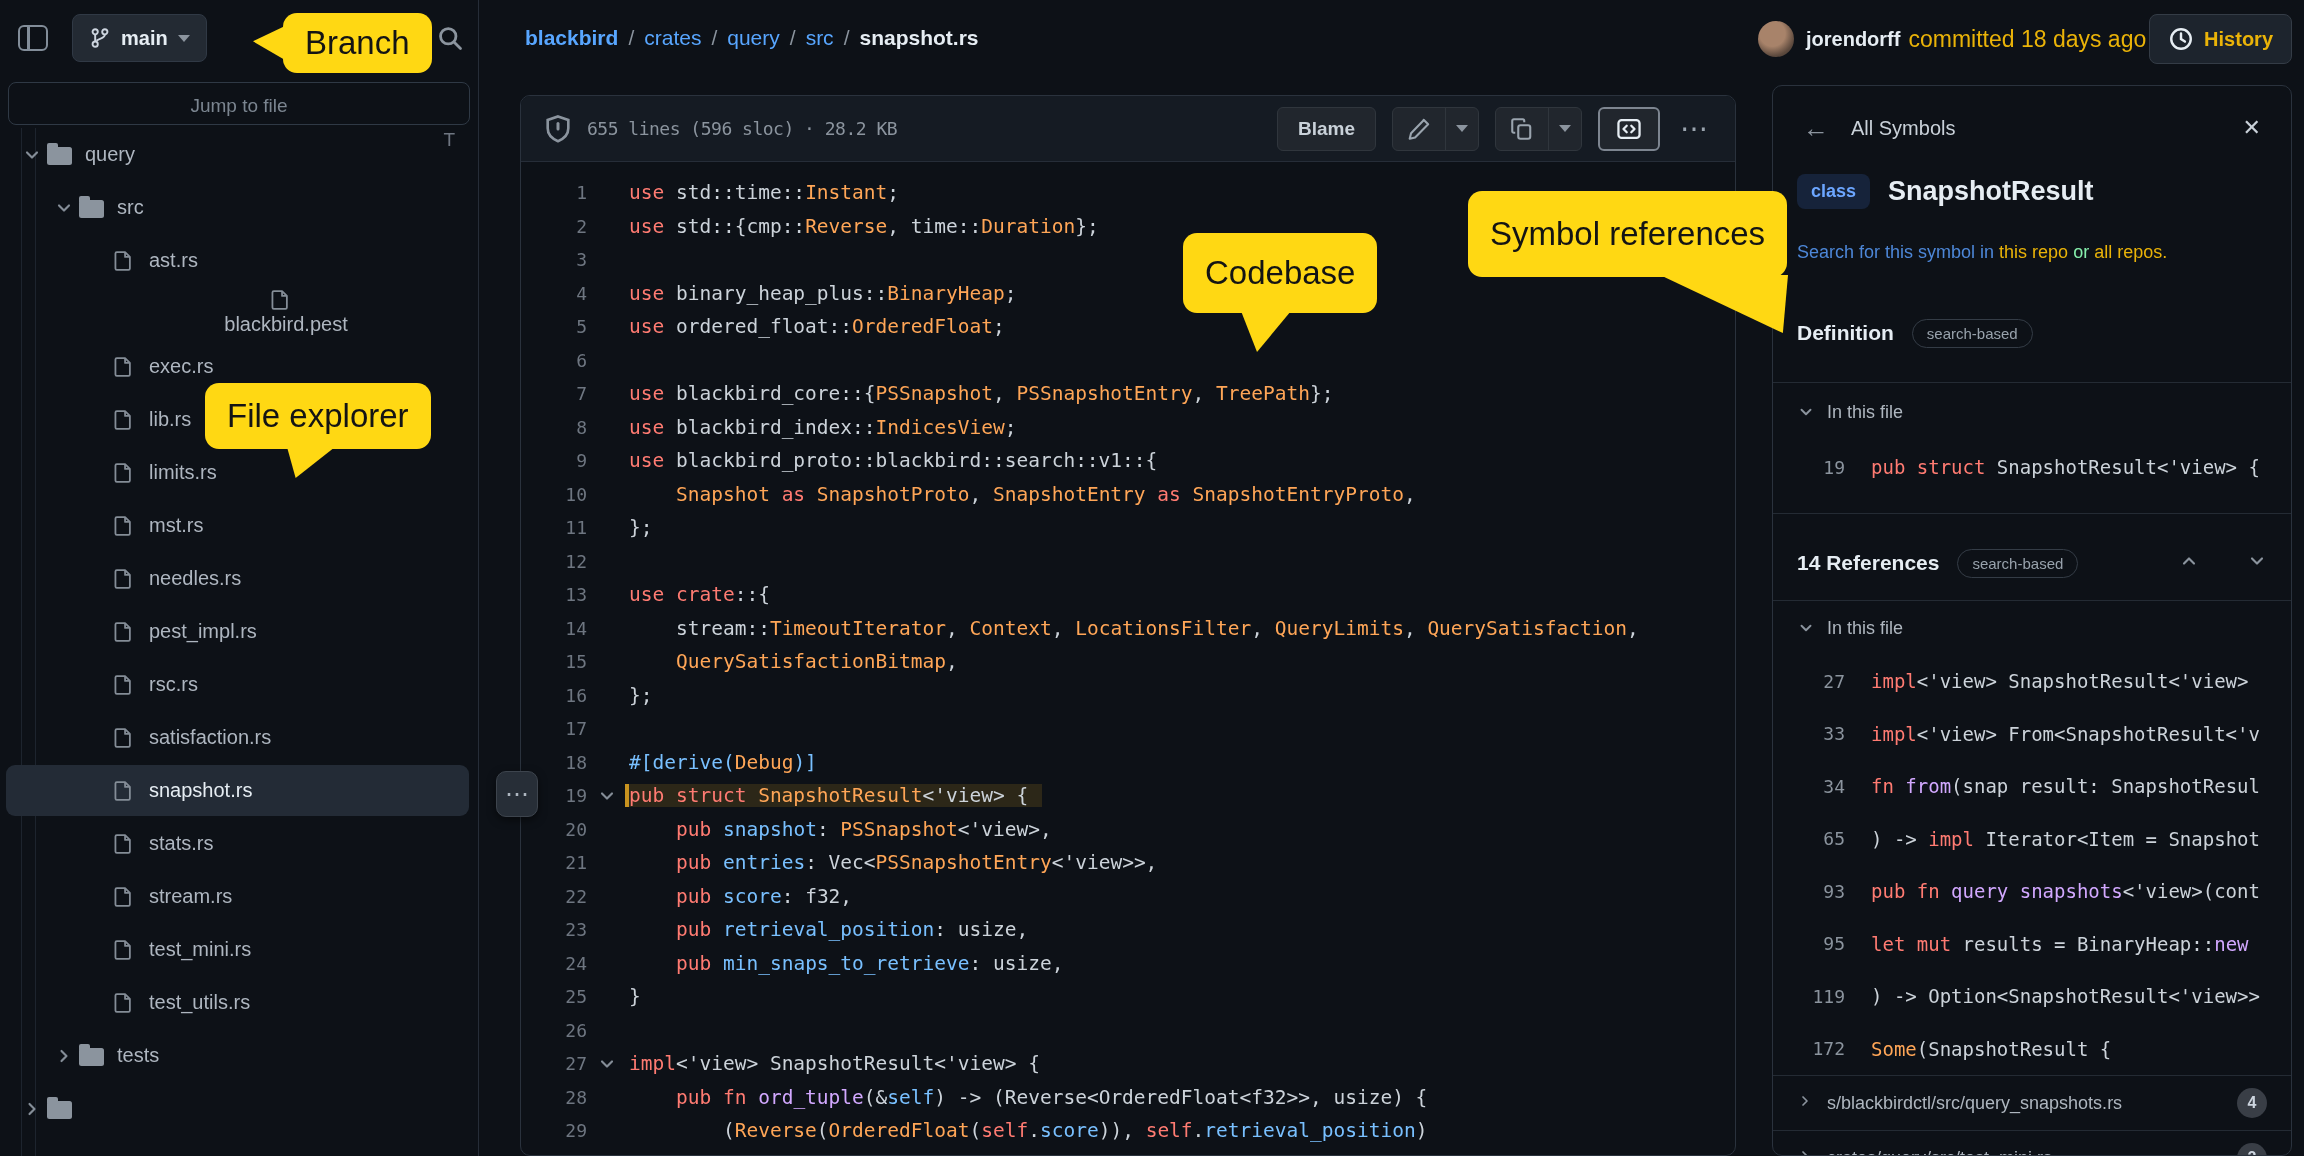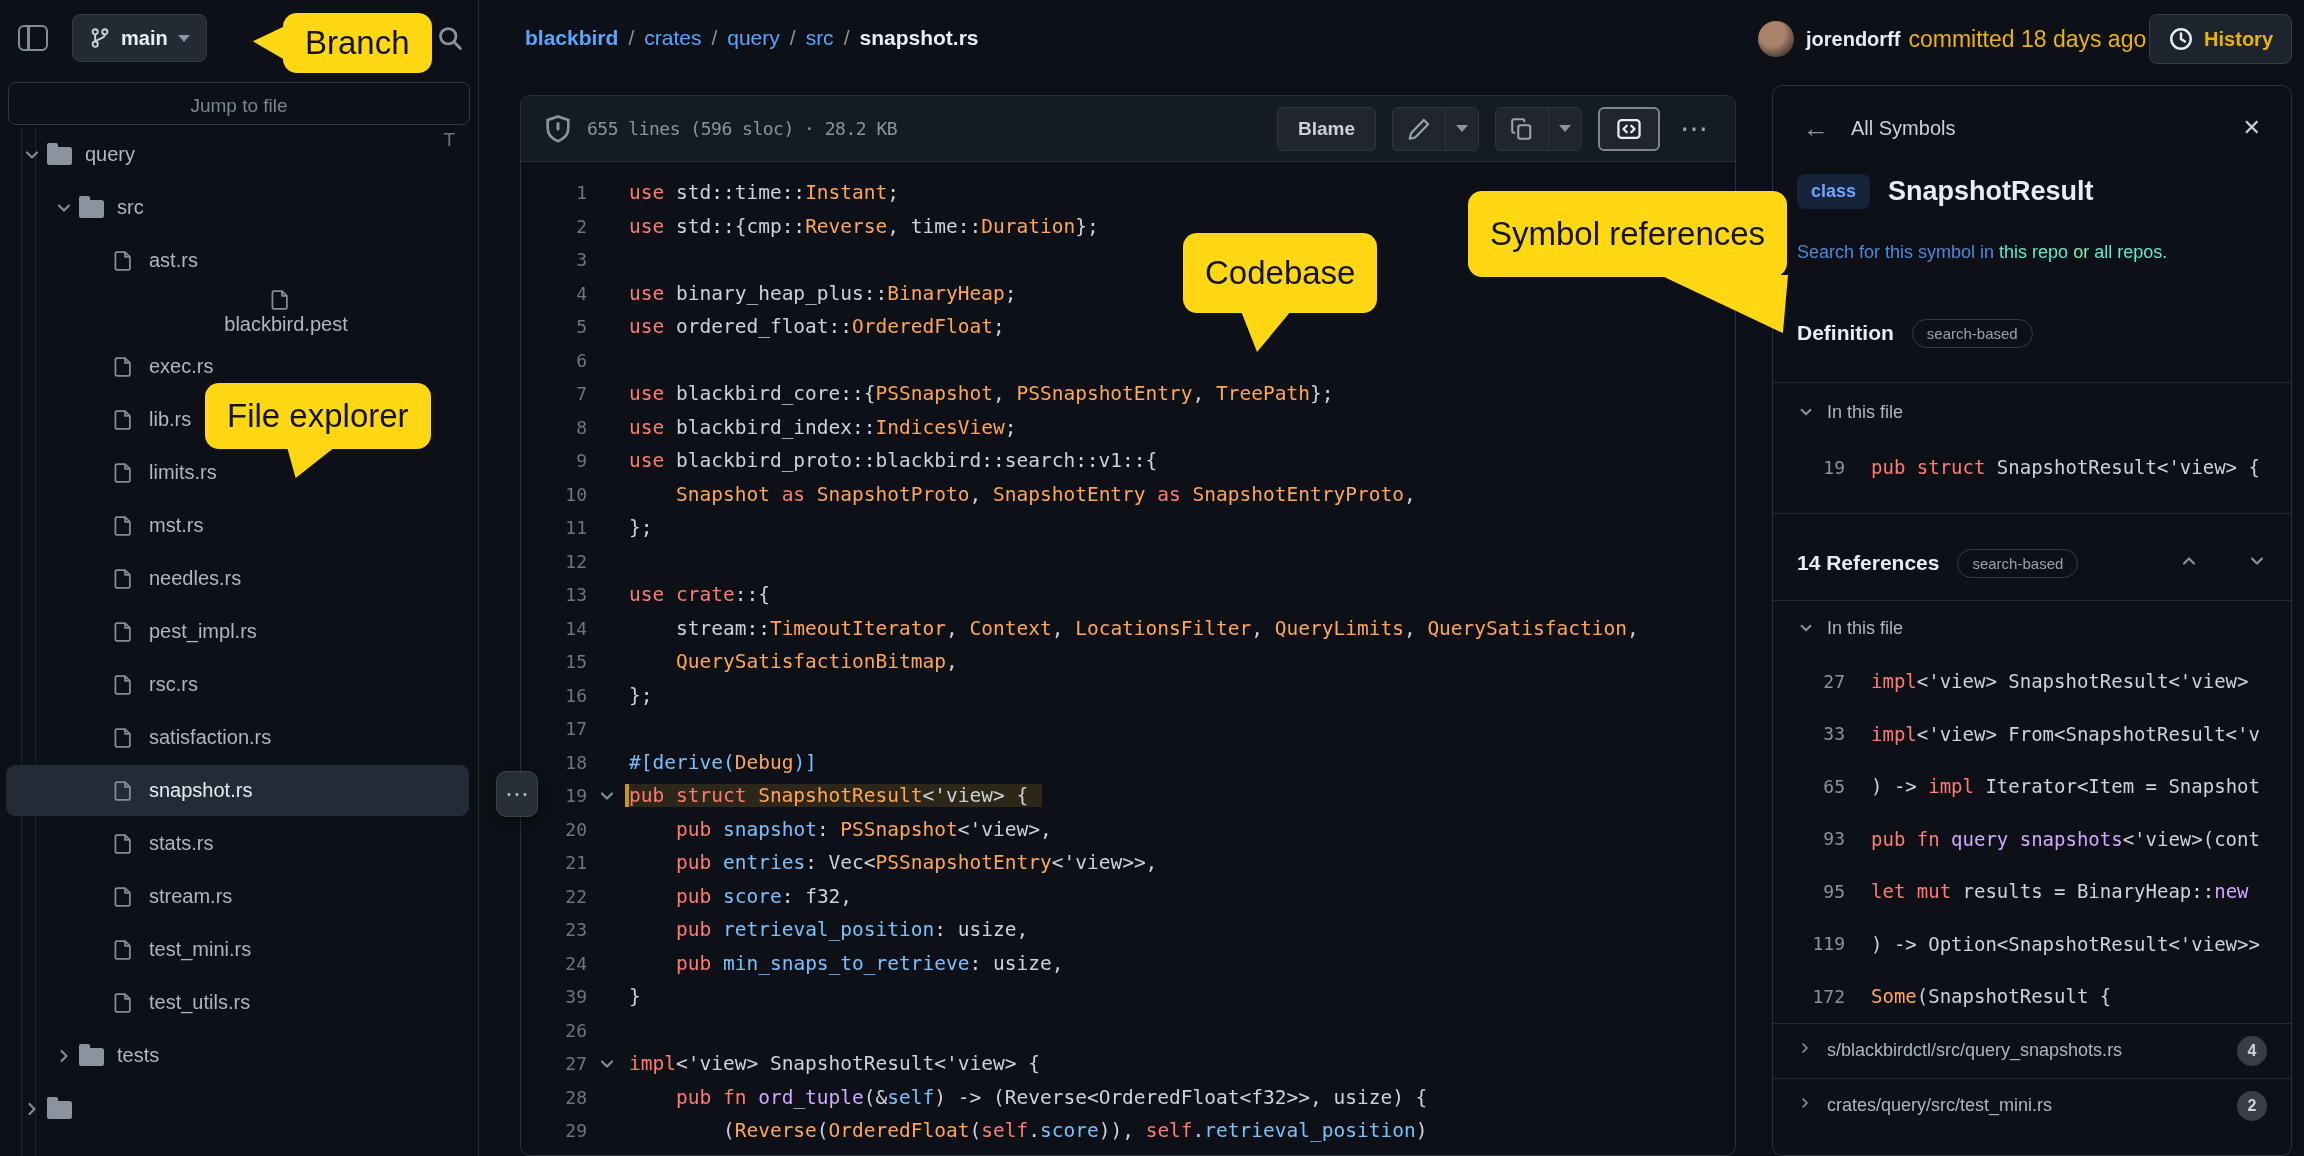--- a/index.html
+++ b/index.html
@@ -69,21 +69,21 @@
 
   
   .symbol-panel{position:absolute;left:1772px;top:85px;width:520px;height:1071px;border:1px solid #2a323d;border-radius:10px;background:#0d1117;overflow:hidden;padding-top:16px;}
   .sp-header{height:52px;display:flex;align-items:center;padding:0 24px;gap:16px;font-size:20px;color:#c9d1d9;}
   .sp-back{color:#8b949e;font-size:26px;cursor:pointer;background:none;border:none;}
   .sp-close{margin-left:auto;color:#c9d1d9;font-size:22px;cursor:pointer;background:none;border:none;}
   .sp-title-row{margin-top:12px;height:50px;display:flex;align-items:center;gap:18px;padding:0 24px;}
   .kind-badge{background:#16233a;color:#6ca6ff;font-size:18px;font-weight:700;padding:7px 14px;border-radius:8px;}
   .symbol-name{font-size:27px;font-weight:700;color:#e6edf3;}
   .sp-search{margin-top:26px;padding:0 24px;font-size:18px;color:#4d87d8;height:22px;white-space:nowrap;}
-  .sp-link{color:#5eead4;cursor:pointer;}
+  .sp-link{color:#eab308;cursor:pointer;}
   .sp-or{color:#86efac;}
   .sp-def-row{margin-top:54px;height:30px;display:flex;align-items:center;gap:18px;padding:0 24px;}
   .sp-heading{font-size:21px;font-weight:700;color:#e6edf3;}
   .pill{border:1px solid #343c46;border-radius:999px;color:#98a2ac;font-size:15px;padding:5px 14px;white-space:nowrap;}
   .sp-divider{margin-top:34px;height:1px;background:#242b34;}
   .sp-inthisfile{height:58px;display:flex;align-items:center;gap:12px;padding:0 24px;color:#aeb6bf;font-size:18px;cursor:pointer;}
   .sp-code-row{height:52px;display:flex;align-items:center;font-family:"DejaVu Sans Mono",monospace;font-size:19px;cursor:pointer;overflow:hidden;}
   .sp-lineno{width:72px;text-align:right;color:#8b949e;font-size:18px;flex:none;}
   .sp-code{margin-left:26px;white-space:pre;overflow:hidden;}
   .sp-refs-row{margin-top:20px;height:58px;display:flex;align-items:center;gap:18px;padding:0 24px;}
@@ -431,21 +431,21 @@
         <div class="code-line"><span class="gutter">17</span><span class="fold-slot"></span><span class="code-text"></span></div>
         <div class="code-line"><span class="gutter">18</span><span class="fold-slot"></span><span class="code-text"><span class="tk-v">#[derive(</span><span class="tk-t">Debug</span><span class="tk-v">)]</span></span></div>
         <div class="code-line hl"><span class="gutter">19</span><span class="fold-slot"><svg width="20" height="20" viewBox="0 0 16 16" fill="none">
               <path d="M4 6l4 4 4-4" stroke="#848d97" stroke-width="1.7" stroke-linecap="round" stroke-linejoin="round"></path>
             </svg></span><span class="code-text"><span class="tk-k">pub struct </span><span class="tk-t">SnapshotResult</span><span class="tk-p">&lt;'view&gt; {</span></span></div>
         <div class="code-line"><span class="gutter">20</span><span class="fold-slot"></span><span class="code-text"><span class="tk-p">    </span><span class="tk-k">pub</span><span class="tk-p"> </span><span class="tk-v">snapshot</span><span class="tk-p">: </span><span class="tk-t">PSSnapshot</span><span class="tk-p">&lt;'view&gt;,</span></span></div>
         <div class="code-line"><span class="gutter">21</span><span class="fold-slot"></span><span class="code-text"><span class="tk-p">    </span><span class="tk-k">pub</span><span class="tk-p"> </span><span class="tk-v">entries</span><span class="tk-p">: Vec&lt;</span><span class="tk-t">PSSnapshotEntry</span><span class="tk-p">&lt;'view&gt;&gt;,</span></span></div>
         <div class="code-line"><span class="gutter">22</span><span class="fold-slot"></span><span class="code-text"><span class="tk-p">    </span><span class="tk-k">pub</span><span class="tk-p"> </span><span class="tk-v">score</span><span class="tk-p">: f32,</span></span></div>
         <div class="code-line"><span class="gutter">23</span><span class="fold-slot"></span><span class="code-text"><span class="tk-p">    </span><span class="tk-k">pub</span><span class="tk-p"> </span><span class="tk-v">retrieval_position</span><span class="tk-p">: usize,</span></span></div>
         <div class="code-line"><span class="gutter">24</span><span class="fold-slot"></span><span class="code-text"><span class="tk-p">    </span><span class="tk-k">pub</span><span class="tk-p"> </span><span class="tk-v">min_snaps_to_retrieve</span><span class="tk-p">: usize,</span></span></div>
-        <div class="code-line"><span class="gutter">39</span><span class="fold-slot"></span><span class="code-text"><span class="tk-p">}</span></span></div>
+        <div class="code-line"><span class="gutter">25</span><span class="fold-slot"></span><span class="code-text"><span class="tk-p">}</span></span></div>
         <div class="code-line"><span class="gutter">26</span><span class="fold-slot"></span><span class="code-text"></span></div>
         <div class="code-line"><span class="gutter">27</span><span class="fold-slot"><svg width="20" height="20" viewBox="0 0 16 16" fill="none">
               <path d="M4 6l4 4 4-4" stroke="#848d97" stroke-width="1.7" stroke-linecap="round" stroke-linejoin="round"></path>
             </svg></span><span class="code-text"><span class="tk-k">impl</span><span class="tk-p">&lt;'view&gt; SnapshotResult&lt;'view&gt; {</span></span></div>
         <div class="code-line"><span class="gutter">28</span><span class="fold-slot"></span><span class="code-text"><span class="tk-p">    </span><span class="tk-k">pub fn </span><span class="tk-f">ord_tuple</span><span class="tk-p">(&amp;</span><span class="tk-v">self</span><span class="tk-p">) -&gt; (Reverse&lt;OrderedFloat&lt;f32&gt;&gt;, usize) {</span></span></div>
         <div class="code-line"><span class="gutter">29</span><span class="fold-slot"></span><span class="code-text"><span class="tk-p">        (</span><span class="tk-t">Reverse</span><span class="tk-p">(</span><span class="tk-t">OrderedFloat</span><span class="tk-p">(</span><span class="tk-k">self</span><span class="tk-p">.</span><span class="tk-v">score</span><span class="tk-p">)), </span><span class="tk-k">self</span><span class="tk-p">.</span><span class="tk-v">retrieval_position</span><span class="tk-p">)</span></span></div>
         <div class="code-line"><span class="gutter">30</span><span class="fold-slot"></span><span class="code-text"><span class="tk-p">    }</span></span></div>
       </div>
   </section>
 
@@ -506,20 +506,24 @@
       <span>In this file</span>
     </div>
     <div class="sp-ref-list" id="sp-refs">
         <div class="sp-code-row">
           <span class="sp-lineno">27</span>
           <span class="sp-code"><span class="tk-k">impl</span><span class="tk-p">&lt;'view&gt; SnapshotResult&lt;'view&gt;</span></span>
         </div>
         <div class="sp-code-row">
           <span class="sp-lineno">33</span>
           <span class="sp-code"><span class="tk-k">impl</span><span class="tk-p">&lt;'view&gt; From&lt;SnapshotResult&lt;'v</span></span>
+        </div>
+        <div class="sp-code-row">
+          <span class="sp-lineno">34</span>
+          <span class="sp-code"><span class="tk-k">fn </span><span class="tk-f">from</span><span class="tk-p">(snap_result: SnapshotResul</span></span>
         </div>
         <div class="sp-code-row">
           <span class="sp-lineno">65</span>
           <span class="sp-code"><span class="tk-p">) -&gt; </span><span class="tk-k">impl</span><span class="tk-p"> Iterator&lt;Item = Snapshot</span></span>
         </div>
         <div class="sp-code-row">
           <span class="sp-lineno">93</span>
           <span class="sp-code"><span class="tk-k">pub fn </span><span class="tk-f">query_snapshots</span><span class="tk-p">&lt;'view&gt;(cont</span></span>
         </div>
         <div class="sp-code-row">

